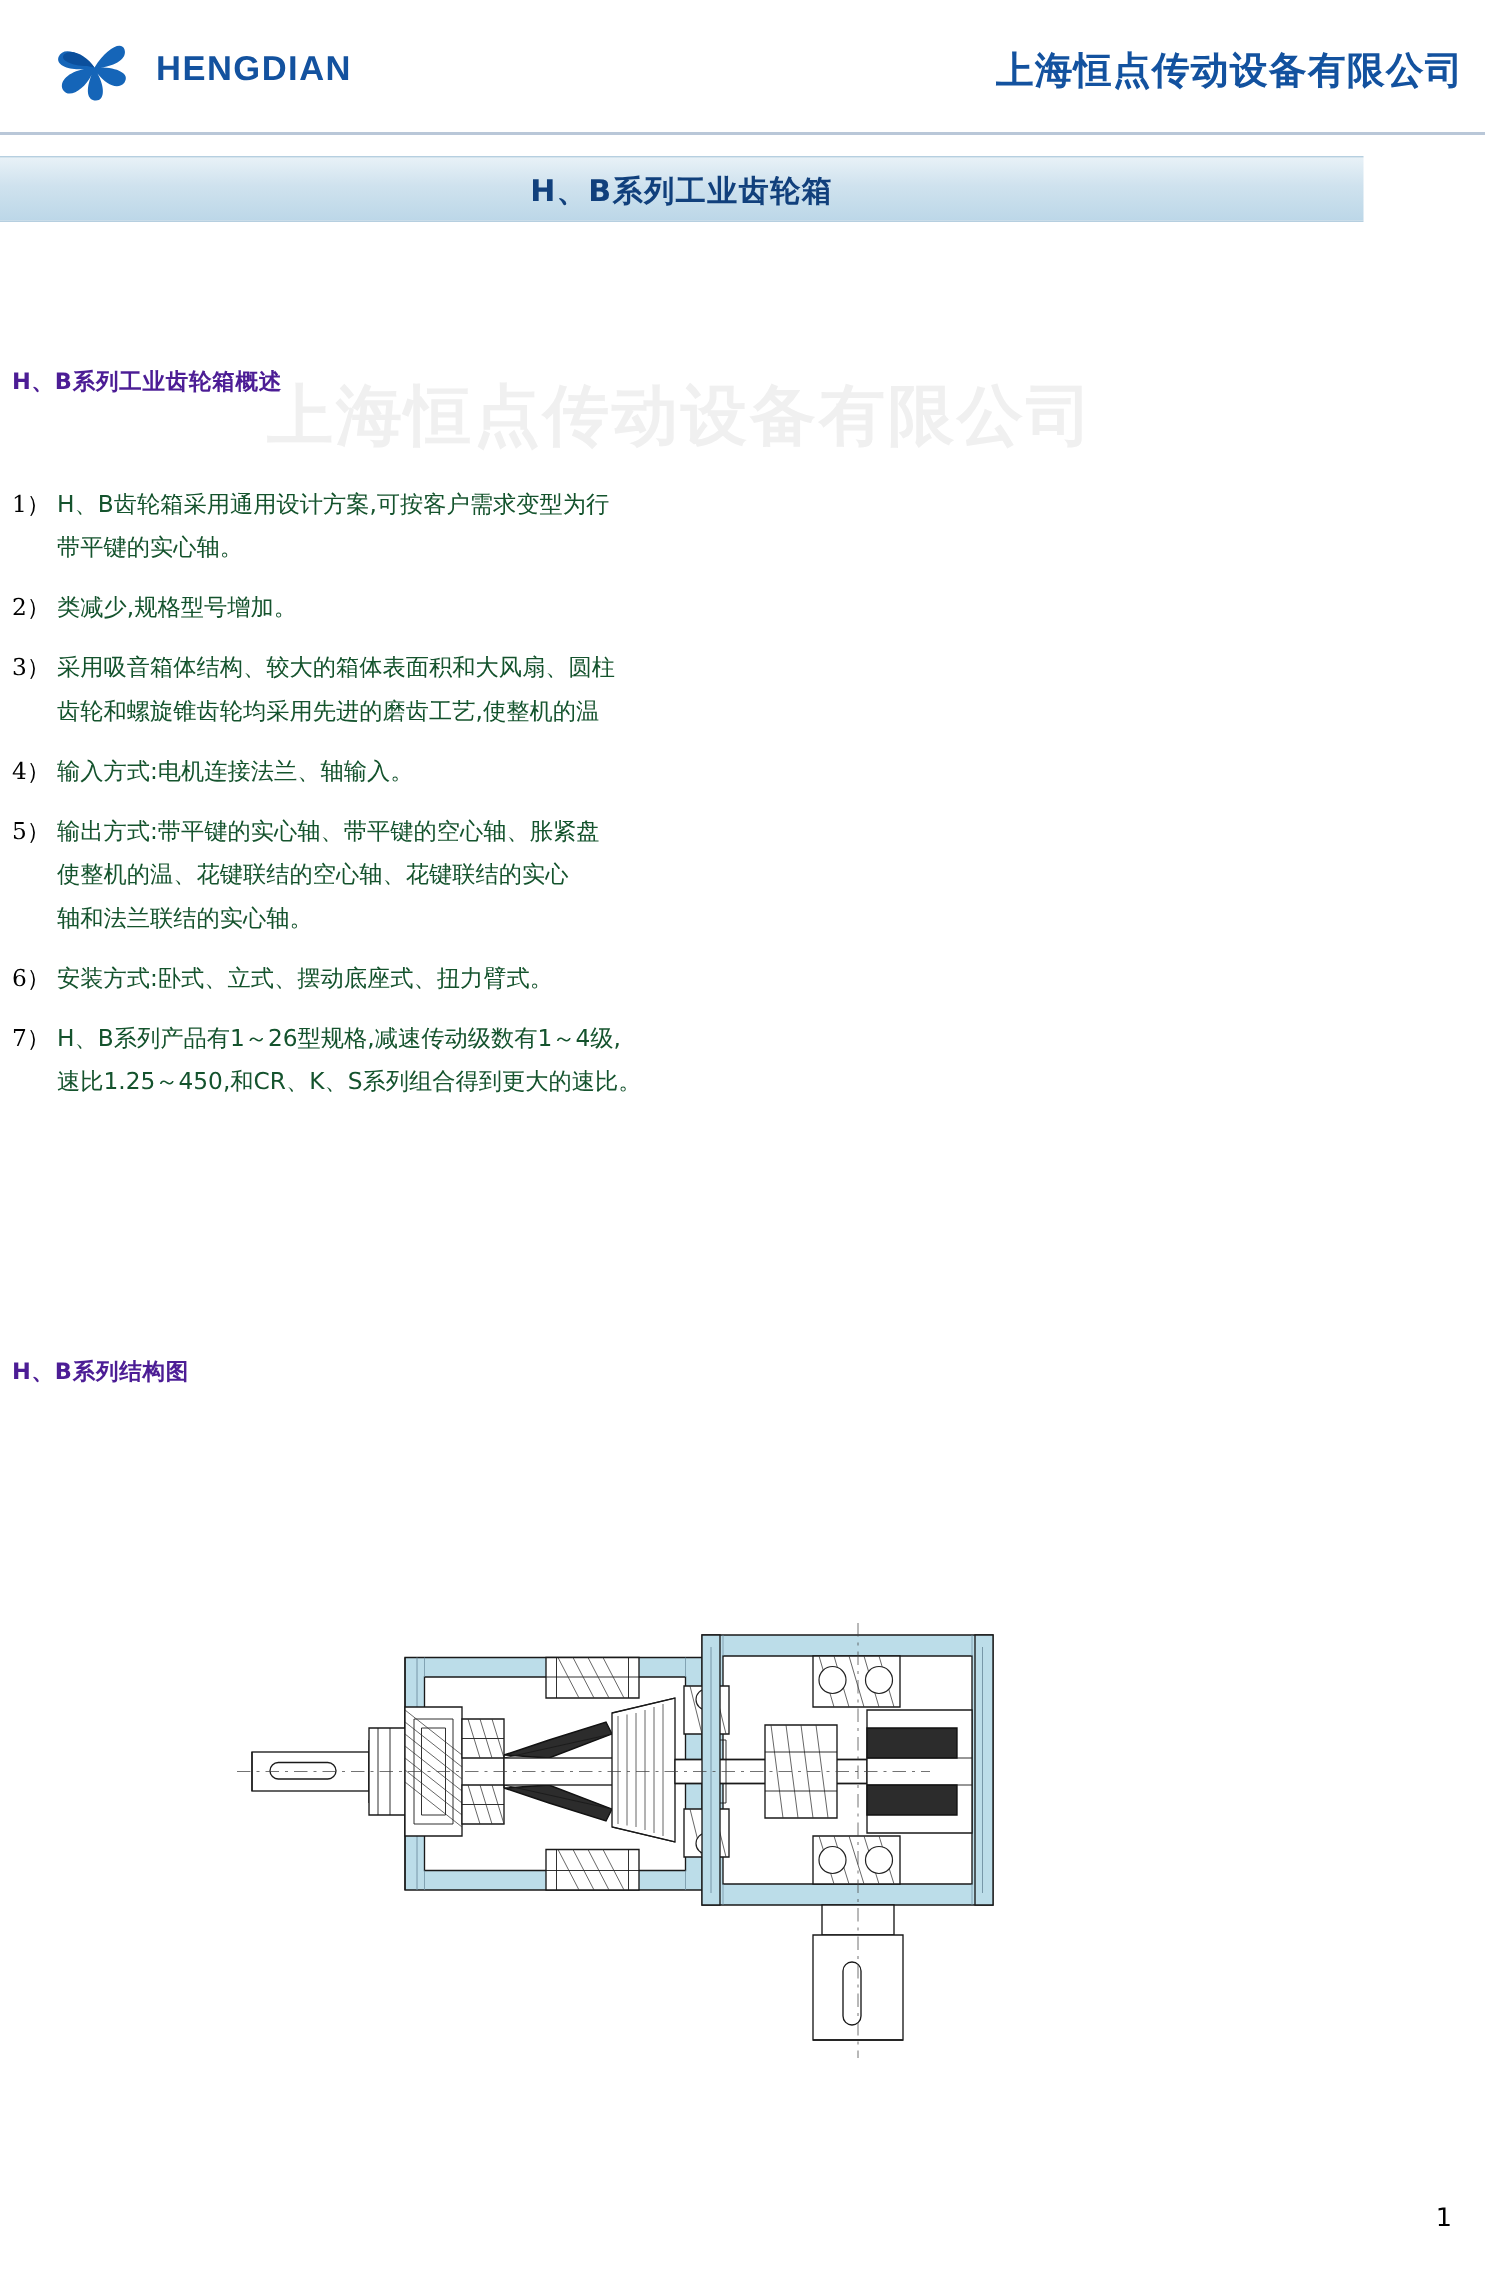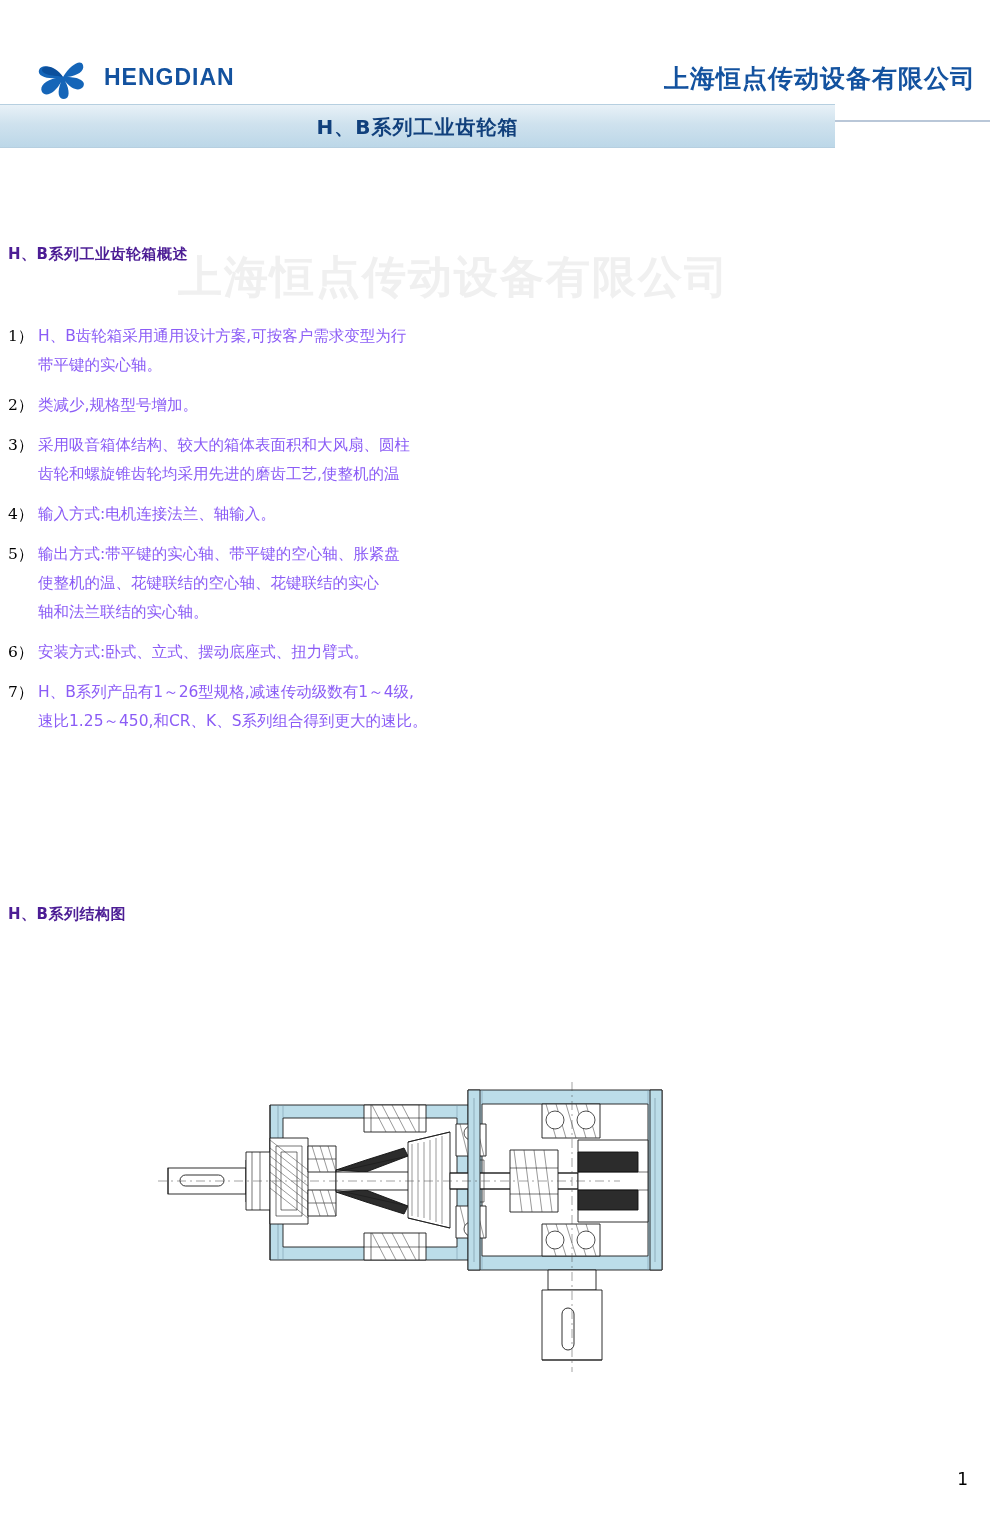--- a/index.html
+++ b/index.html
@@ -16,21 +16,20 @@
     overflow: hidden;
   }
 
   
   .header {
     position: absolute;
     top: 0; left: 0;
     width: 990px;
     height: 90px;
     box-sizing: border-box;
-    margin-top: 32px;
   }
   .logo-wrap {
     position: absolute;
     left: 36px;
     top: 20px;
     display: flex;
     align-items: center;
     gap: 14px;
   }
   .logo-mark {
@@ -62,21 +61,21 @@
     width: 990px;
     height: 2px;
     background: #b9c7d8;
   }
 
   
   .title-bar {
     position: absolute;
     top: 104px;
     left: 0;
-    width: 835px;
+    width: 909px;
     height: 42px;
     background: linear-gradient(to bottom, #e8f1f7 0%, #cfe2ee 45%, #bcd7e8 100%);
     border-top: 1px solid #b6cfe0;
     border-bottom: 1px solid #b6cfe0;
   }
   .title-bar-text {
     position: absolute;
     width: 100%;
     text-align: center;
     top: 9px;
@@ -132,21 +131,21 @@
     font-family: "DejaVu Serif", serif;
     font-size: 15.5px;
     line-height: 29px;
     text-align: left;
     white-space: nowrap;
   }
   .li-body {
     font-family: "DejaVu Sans", sans-serif;
     font-size: 15.5px;
     line-height: 29px;
-    color: #8b5cf6;
+    color: #14532d;
   }
   .li-body .ln { display: block; }
 
   
   .figure {
     position: absolute;
     top: 1020px;
     left: 150px;
     width: 620px;
     height: 360px;

